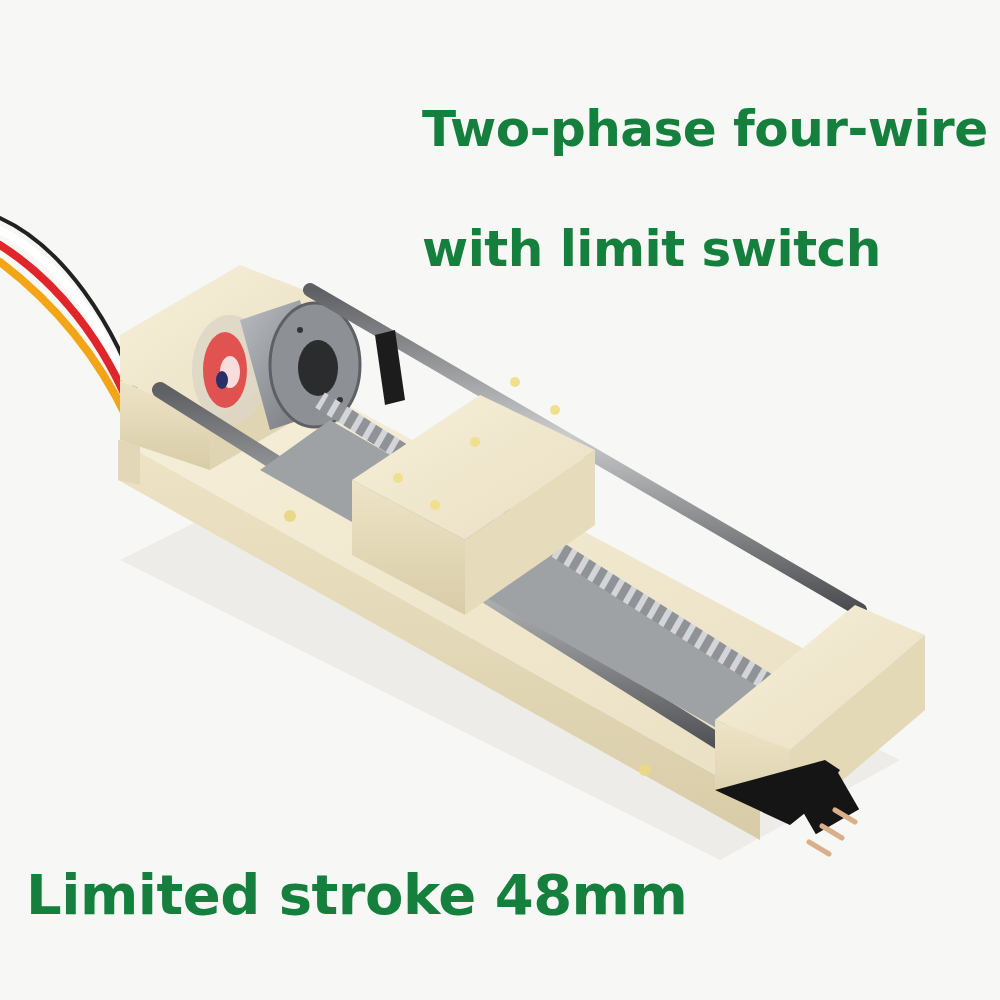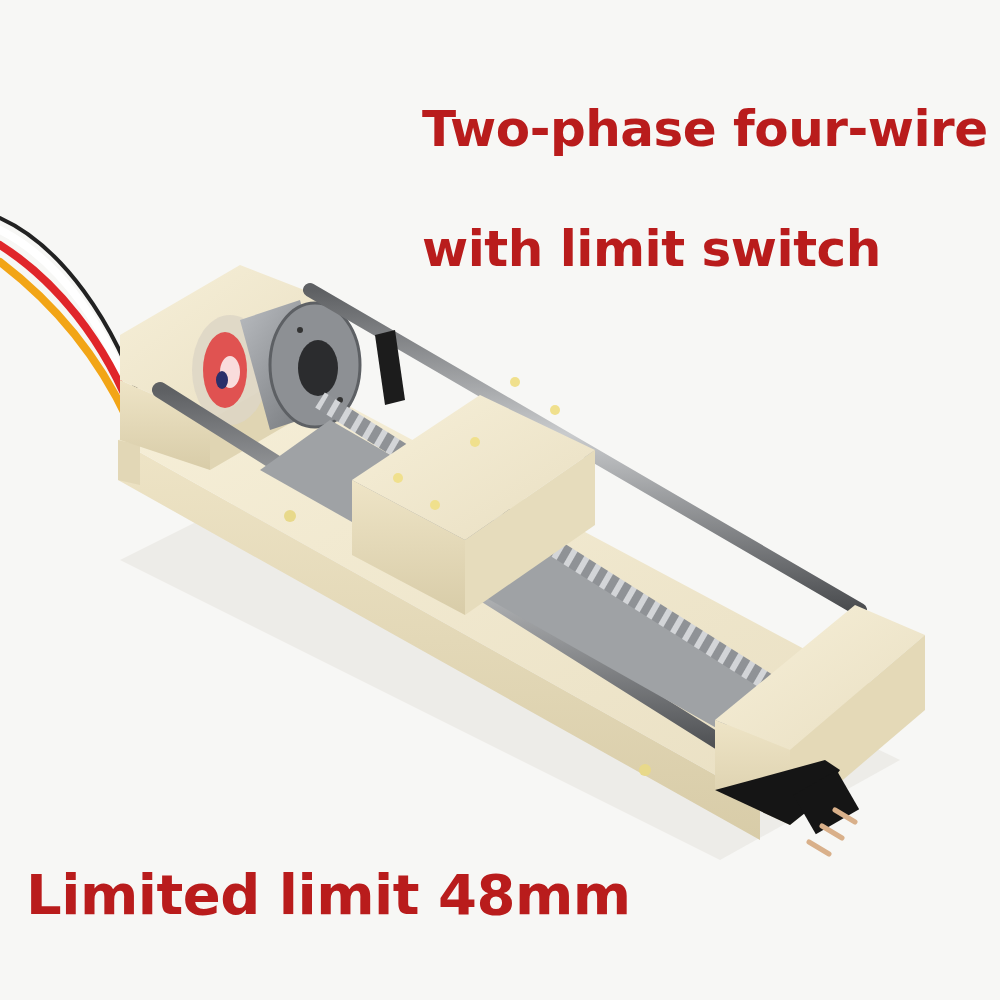--- a/index.html
+++ b/index.html
@@ -4,21 +4,21 @@
 <style>
   html, body { margin: 0; padding: 0; }
   body {
     width: 1000px; height: 1000px; overflow: hidden;
     background: #f7f7f5;
     position: relative;
     font-family: "DejaVu Sans", "Liberation Sans", sans-serif;
   }
   .scene { position: absolute; left: 0; top: 0; width: 1000px; height: 1000px; }
   .caption {
-    position: absolute; color: #b91c1c; font-weight: bold;
+    position: absolute; color: #15803d; font-weight: bold;
     letter-spacing: -0.5px; white-space: nowrap; text-align: center;
   }
   .cap-top-1 { left: 422px; top: 100px; font-size: 50px; }
   .cap-top-2 { left: 422px; top: 210px; font-size: 50px; margin-top: 10px; }
   .cap-bottom { left: 26px; top: 862px; font-size: 56px; }
 </style>
 </head>
 <body>
 
 <svg class="scene" viewBox="0 0 1000 1000" xmlns="http://www.w3.org/2000/svg">
@@ -118,13 +118,13 @@
     <g stroke="#d9b08a" stroke-width="5" stroke-linecap="round">
       <line x1="835" y1="810" x2="855" y2="822"></line>
       <line x1="822" y1="826" x2="842" y2="838"></line>
       <line x1="809" y1="842" x2="829" y2="854"></line>
     </g>
   </g>
 </svg>
 
 <div class="caption cap-top-1">Two-phase four-wire</div>
 <div class="caption cap-top-2">with limit switch</div>
-<div class="caption cap-bottom">Limited limit 48mm</div>
+<div class="caption cap-bottom">Limited stroke 48mm</div>
 
 </body></html>

